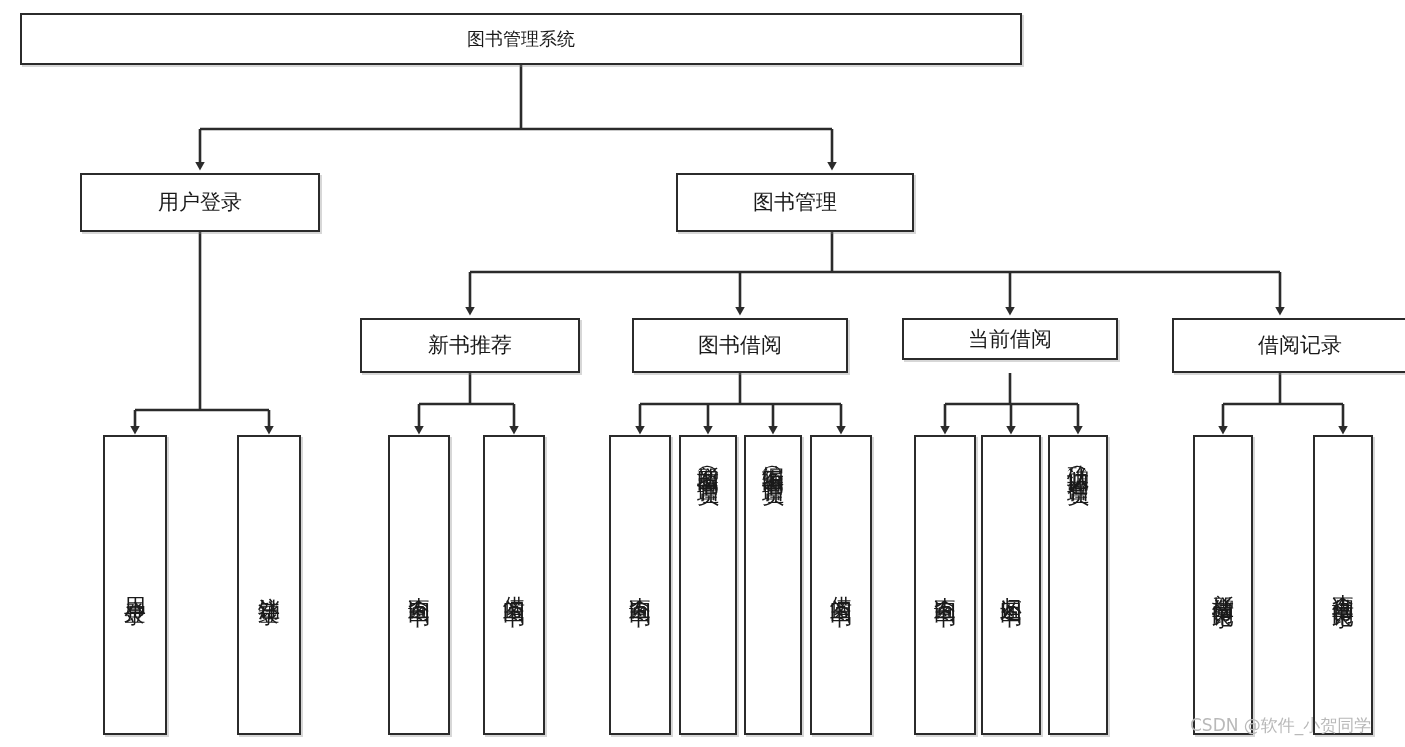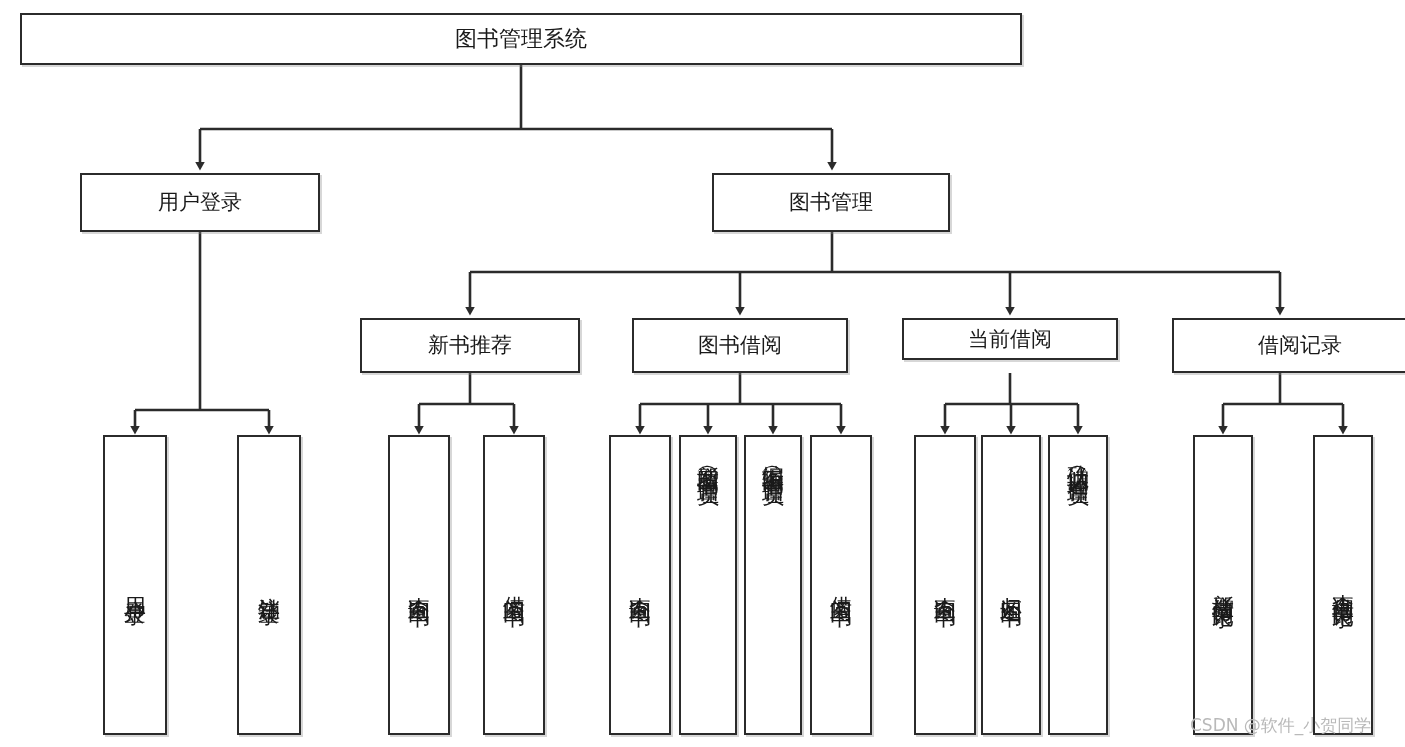--- a/index.html
+++ b/index.html
@@ -40,21 +40,21 @@
   .node .label {
     display: block;
     text-align: center;
     line-height: 1.25;
     white-space: nowrap;
   }
   .node.h .label {
     font-size: 21px;
   }
   .node.root .label {
-    font-size: 22px;
+    font-size: 18px;
   }
   
   .node.v {
     align-items: flex-start;
     padding-top: 10px;
   }
   .node.v .label {
     writing-mode: vertical-rl;
     text-orientation: upright;
     font-size: 22px;
@@ -129,21 +129,21 @@
     </g>
   </svg>
 
   <div class="node root h" style="left:20px; top:13px; width:1002px; height:52px;">
     <span class="label">图书管理系统</span>
   </div>
 
   <div class="node h" style="left:80px; top:173px; width:240px; height:59px;">
     <span class="label">用户登录</span>
   </div>
-  <div class="node h" style="left:712px; top:173px; width:238px; height:59px;">
+  <div class="node h" style="left:676px; top:173px; width:238px; height:59px;">
     <span class="label">图书管理</span>
   </div>
 
   <div class="node h" style="left:632px; top:318px; width:216px; height:55px;">
     <span class="label">图书借阅</span>
   </div>
   <div class="node h" style="left:360px; top:318px; width:220px; height:55px;">
     <span class="label">新书推荐</span>
   </div>
   <div class="node h" style="left:902px; top:318px; width:216px; height:42px;">

